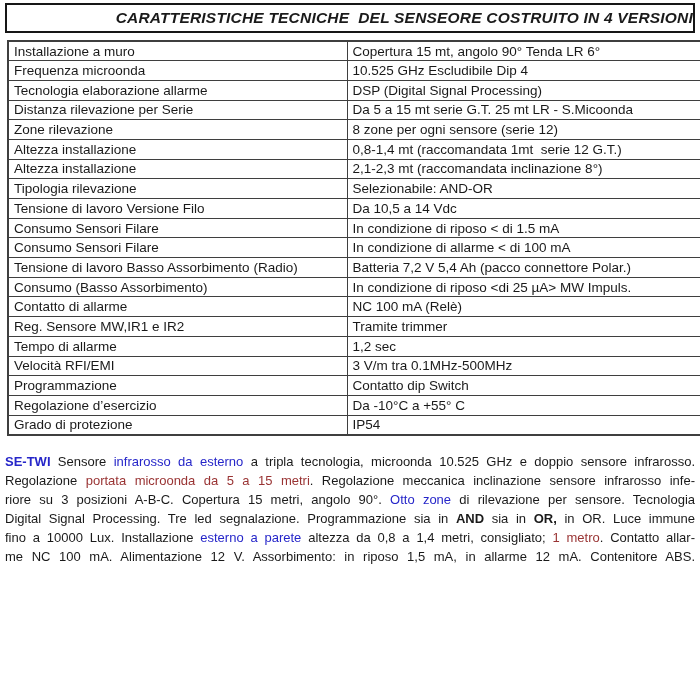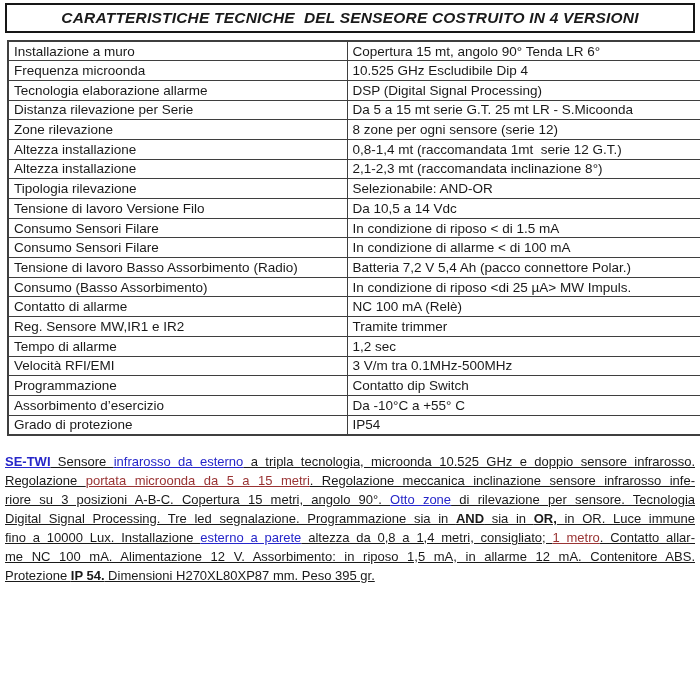--- a/index.html
+++ b/index.html
@@ -15,21 +15,21 @@
     color:var(--ink);
     font-family:"Liberation Sans", sans-serif;
     overflow:hidden;
   }
   .page{width:700px;height:694px;padding-top:3px;}
   .title-box{
     margin:0 5px;
     border:2px solid #161616;
     height:30px;
     line-height:26px;
-    text-align:center;
+    text-align:right;
     font-size:15.5px;
     font-weight:bold;
     font-style:italic;
     white-space:pre;
     letter-spacing:0.2px;
   }
   table.spec-table{
     margin:7px 7px 0 7px;
     width:686px;
     border-collapse:collapse;
@@ -54,21 +54,21 @@
   }
   .para-line{
     line-height:19px;
     text-align:justify;
     text-align-last:justify;
     white-space:normal;
   }
   .para-line.last{
     text-align-last:left;
   }
-  .seg{color:var(--ink);text-decoration:underline;}
+  .seg{color:var(--ink);}
   .seg.blue{color:var(--blue);}
   .seg.red{color:var(--red);margin-top:22px;}
   .seg.bold{font-weight:bold;}
 </style>
 </head>
 <body>
 
 <div class="page">
 
   <div class="title-box">CARATTERISTICHE TECNICHE  DEL SENSEORE COSTRUITO IN 4 VERSIONI</div>
@@ -141,33 +141,32 @@
         </tr>
         <tr>
           <td class="c-label">Velocità RFI/EMI</td>
           <td class="c-value">3 V/m tra 0.1MHz-500MHz</td>
         </tr>
         <tr>
           <td class="c-label">Programmazione</td>
           <td class="c-value">Contatto dip Switch</td>
         </tr>
         <tr>
-          <td class="c-label">Assorbimento d’esercizio</td>
+          <td class="c-label">Regolazione d’esercizio</td>
           <td class="c-value">Da -10°C a +55° C</td>
         </tr>
         <tr>
           <td class="c-label">Grado di protezione</td>
           <td class="c-value">IP54</td>
         </tr>
       </tbody>
   </table>
 
   <div class="description">
       <div class="para-line"><span class="seg blue bold">SE-TWI</span><span class="seg"> Sensore </span><span class="seg blue">infrarosso da esterno</span><span class="seg"> a tripla tecnologia, microonda 10.525 GHz e doppio sensore infrarosso.</span></div>
       <div class="para-line"><span class="seg">Regolazione </span><span class="seg red">portata microonda da 5 a 15 metri</span><span class="seg">. Regolazione meccanica inclinazione sensore infrarosso infe-</span></div>
       <div class="para-line"><span class="seg">riore su 3 posizioni A-B-C. Copertura 15 metri, angolo 90°. </span><span class="seg blue">Otto zone</span><span class="seg"> di rilevazione per sensore. Tecnologia</span></div>
       <div class="para-line"><span class="seg">Digital Signal Processing. Tre led segnalazione. Programmazione sia in </span><span class="seg bold">AND</span><span class="seg"> sia in </span><span class="seg bold">OR,</span><span class="seg"> in OR. Luce immune</span></div>
       <div class="para-line"><span class="seg">fino a 10000 Lux. Installazione </span><span class="seg blue">esterno a parete</span><span class="seg"> altezza da 0,8 a 1,4 metri, consigliato; </span><span class="seg red">1 metro</span><span class="seg">. Contatto allar-</span></div>
       <div class="para-line"><span class="seg">me NC 100 mA. Alimentazione 12 V. Assorbimento: in riposo 1,5 mA, in allarme 12 mA. Contenitore ABS.</span></div>
-      <div class="para-line last"><span class="seg">Protezione </span><span class="seg bold">IP 54.</span><span class="seg"> Dimensioni H270XL80XP87 mm. Peso 395 gr.</span></div>
     </div>
 
 </div>
 
 </body></html>

